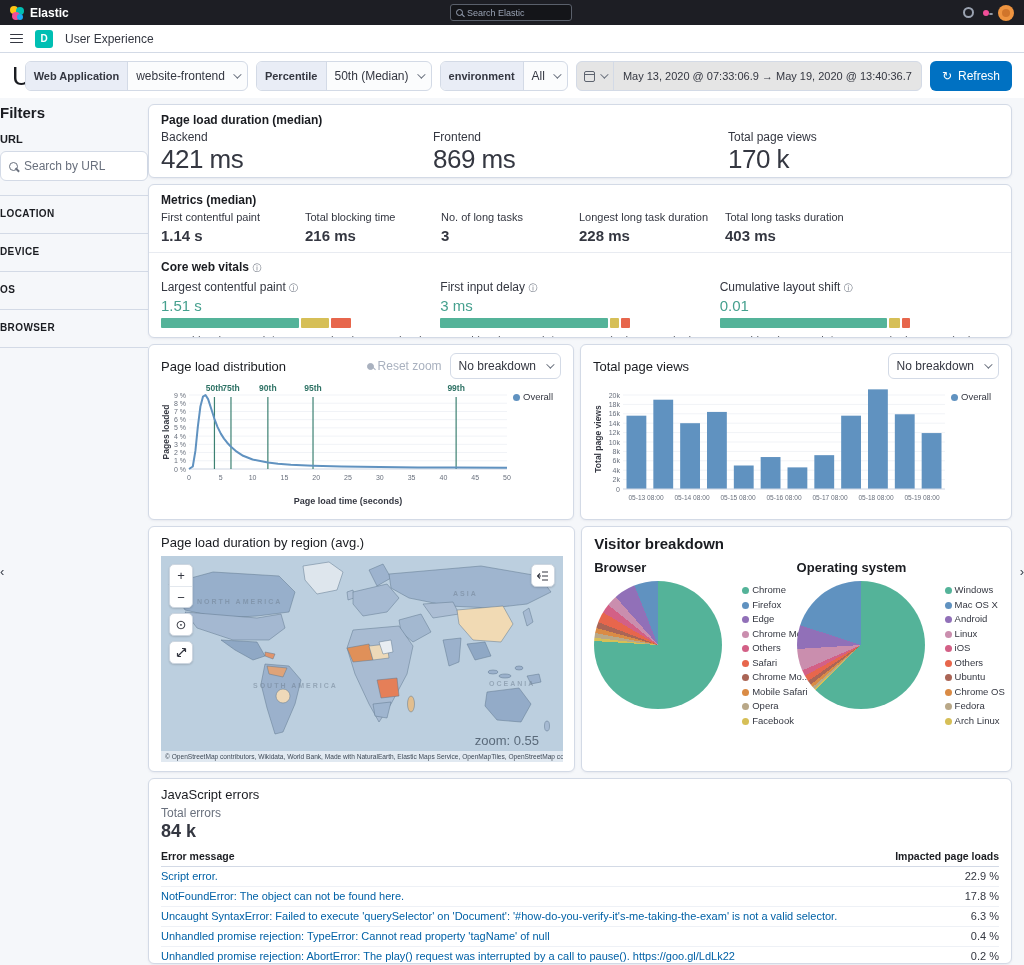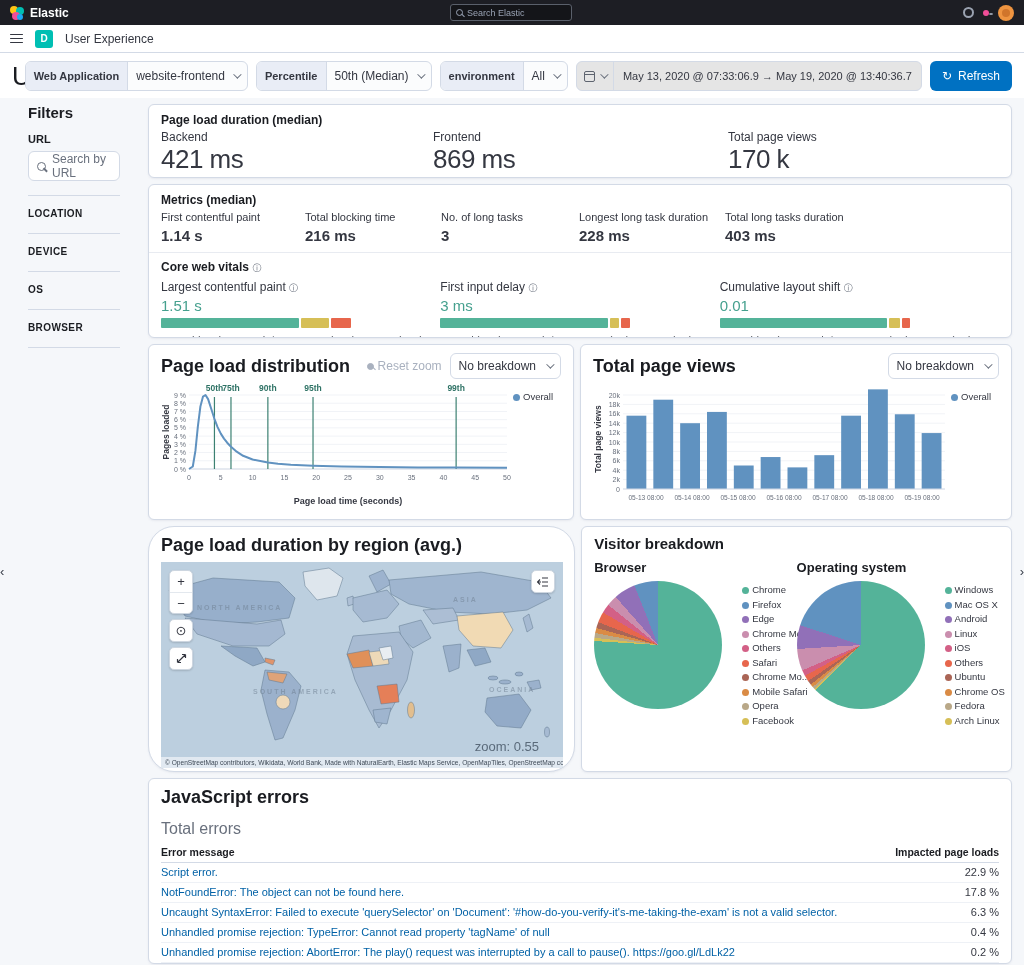--- a/index.html
+++ b/index.html
@@ -49,37 +49,37 @@
   .datepicker { display:flex; align-items:center; height:30px; border:1px solid #D3DAE6; border-radius:6px; background:#e5e5e5; overflow:hidden; }
   .cal { display:flex; align-items:center; gap:5px; padding:0 7px; border-right:1px solid #D3DAE6; height:100%; }
   .calicon { width:11px; height:11px; border:1.3px solid #5E646F; border-radius:2px; position:relative; }
   .calicon::before { content:''; position:absolute; top:2px; left:0; right:0; height:1.3px; background:#5E646F; }
   .daterange { font-size:11px; padding:0 9px; color:#343741; white-space:nowrap; }
   .btn-refresh { height:30px; background:#0071C2; color:#fff; border:none; border-radius:6px; font-size:12px;
     padding:0 12px; display:flex; align-items:center; gap:6px; font-family:inherit; }
 
   
   .content { position:absolute; top:98px; left:0; right:0; bottom:0; background:#F5F7FA; }
-  .sidebar { position:absolute; left:0; top:6px; width:148px; padding:0 28px; }
+  .sidebar { position:absolute; left:0; top:6px; width:148px; padding:0 0; }
   .sidebar h2 { font-size:15px; font-weight:bold; color:#1A1C21; }
   .side-label { font-size:11px; font-weight:bold; margin-top:12px; color:#1A1C21; }
   .side-search { margin-top:6px; height:30px; background:#fff; border:1px solid #D3DAE6; border-radius:6px;
     display:flex; align-items:center; gap:6px; padding:0 8px; color:#69707D; font-size:12px; }
   .side-search .icon-search, .side-search .icon-search::after { border-color:#69707D; background:transparent; }
   .side-search .icon-search { width:9px; height:9px; border-width:1.5px; }
   .side-search .icon-search::after { background:#69707D; width:5px; height:1.5px; }
   .side-sec { border-top:1px solid #D3DAE6; margin-top:14px; padding-top:12px; font-size:10px; font-weight:bold;
     letter-spacing:.4px; color:#1A1C21; }
   .side-end { border-top:1px solid #D3DAE6; margin-top:14px; }
 
   .main { position:absolute; left:148px; top:6px; width:864px; }
   .panel { background:#fff; border:1px solid #D3DAE6; border-radius:6px; box-shadow:0 1px 2px rgba(152,162,179,.15);
     padding:8px 12px; margin-bottom:6px; overflow:hidden; }
   .ptitle { font-size:12px; font-weight:bold; color:#1A1C21; }
-  .ptitle-lg { font-size:18px; font-weight:bold; color:#1A1C21; }
+  .ptitle-lg { font-size:13px; font-weight:normal; color:#1A1C21; }
   .info { color:#69707D; font-size:9px; font-weight:normal; }
 
   .stats { display:flex; margin-top:3px; }
   .stat-label { font-size:12px; color:#343741; line-height:14px; }
   .stat-value-big { font-size:26px; font-weight:300; color:#343741; line-height:30px; letter-spacing:-.5px; }
   .stat-value-sm { font-size:15px; font-weight:bold; color:#343741; line-height:19px; margin-top:2px; }
   .pld .stat:nth-child(1){width:272px}.pld .stat:nth-child(2){width:295px}
   .mtr .stat:nth-child(1){width:144px}.mtr .stat:nth-child(2){width:136px}.mtr .stat:nth-child(3){width:138px}.mtr .stat:nth-child(4){width:146px}
   .mtr .stat-label{font-size:11px}
   .divider { border-top:1px solid #E8EBF1; margin:7px -12px; }
@@ -98,42 +98,42 @@
   .chart-panel-r { width:432px; height:176px; }
   .chart-head { display:flex; align-items:center; gap:8px; }
   .resetzoom { margin-left:auto; display:flex; align-items:center; gap:4px; color:#A9B1BF; font-size:12px; }
   .resetzoom .icon-search,.resetzoom .icon-search::after { border-color:#A9B1BF; background:#A9B1BF; }
   .minisel { border:1px solid #D3DAE6; border-radius:6px; background:#fff; height:26px; display:flex; align-items:center;
     gap:10px; padding:0 8px; font-size:12px; color:#343741; }
   .minisel.push { margin-left:auto; }
   .chart-body { display:flex; margin-top:2px; }
   .legend-col { width:48px; font-size:9.5px; color:#343741; padding-top:10px; white-space:nowrap; }
 
-  .map-panel { width:472px; height:246px;border-radius:26px; }
+  .map-panel { width:472px; height:246px; }
   .viz-panel { width:476px; height:246px; }
   .mapwrap { position:relative; margin-top:6px; width:402px; height:206px; background:#BCCFDF; overflow:hidden; }
   .mapctl { position:absolute; left:8px; top:8px; display:flex; flex-direction:column; gap:5px; }
   .mapbtn-group { background:#fff; border:1px solid #CDD6E0; border-radius:5px; box-shadow:0 1px 2px rgba(0,0,0,.15); overflow:hidden; }
   .mapbtn { width:22px; height:21px; display:flex; align-items:center; justify-content:center; font-size:13px; color:#343741; }
   .mapbtn + .mapbtn { border-top:1px solid #E3E8EE; }
   .maplayers { position:absolute; right:8px; top:8px; }
   .map-attr { position:absolute; left:0; right:0; bottom:0; background:rgba(255,255,255,.55); font-size:6.6px;
     color:#3F4A57; padding:2px 4px; white-space:nowrap; }
   .map-zoom { position:absolute; right:24px; bottom:14px; font-size:13px; color:#5A6A7A; }
   .cont-label { position:absolute; font-size:7px; font-weight:bold; letter-spacing:2px; color:#6E7F91; opacity:.5; white-space:nowrap; }
 
   .viz-halves { display:flex; margin-top:4px; }
   .viz-half { width:50%; }
   .viz-sub { font-size:13px; font-weight:bold; color:#1A1C21; margin:4px 0 6px; }
   .pie-row { display:flex; gap:20px; }
   .pie { width:128px; height:128px; border-radius:50%; flex:none; }
   .pie-legend { font-size:9.5px; color:#343741; line-height:14.5px; white-space:nowrap; padding-top:2px; }
 
   .err-panel { height:186px; }
-  .err-total-label { font-size:16px; color:#69707D; margin-top:12px; }
+  .err-total-label { font-size:12px; color:#69707D; margin-top:4px; }
   .err-total { font-size:18px; font-weight:bold; color:#343741; line-height:22px; }
   .err-table { margin-top:5px; }
   .err-thead { display:flex; justify-content:space-between; font-size:10.5px; font-weight:bold; color:#1A1C21;
     padding:3px 0 4px; border-bottom:1px solid #D3DAE6; }
   .err-row { display:flex; justify-content:space-between; gap:20px; padding:3px 0; border-bottom:1px solid #EEF1F6; }
   .err-msg { font-size:11px; color:#0061A6; max-width:700px; line-height:13px; }
   .err-pct { font-size:11px; color:#343741; white-space:nowrap; }
 
   .edge-chip { position:absolute; font-size:13px; color:#3a3f4a; top:466px; }
   .edge-l { left:0; } .edge-r { right:0; }
@@ -571,20 +571,21 @@
                 </div>
             </div>
           </div>
         </div>
       </section>
     </div>
 
     <section class="panel err-panel">
       <div class="ptitle-lg">JavaScript errors</div>
       <div class="err-total-label">Total errors</div>
+      <div class="err-total">84 k</div>
       <div class="err-table">
         <div class="err-thead">
           <span>Error message</span>
           <span>Impacted page loads</span>
         </div>
         <div id="err-rows">
             <div class="err-row">
               <span class="err-msg">Script error.</span>
               <span class="err-pct">22.9 %</span>
             </div>

